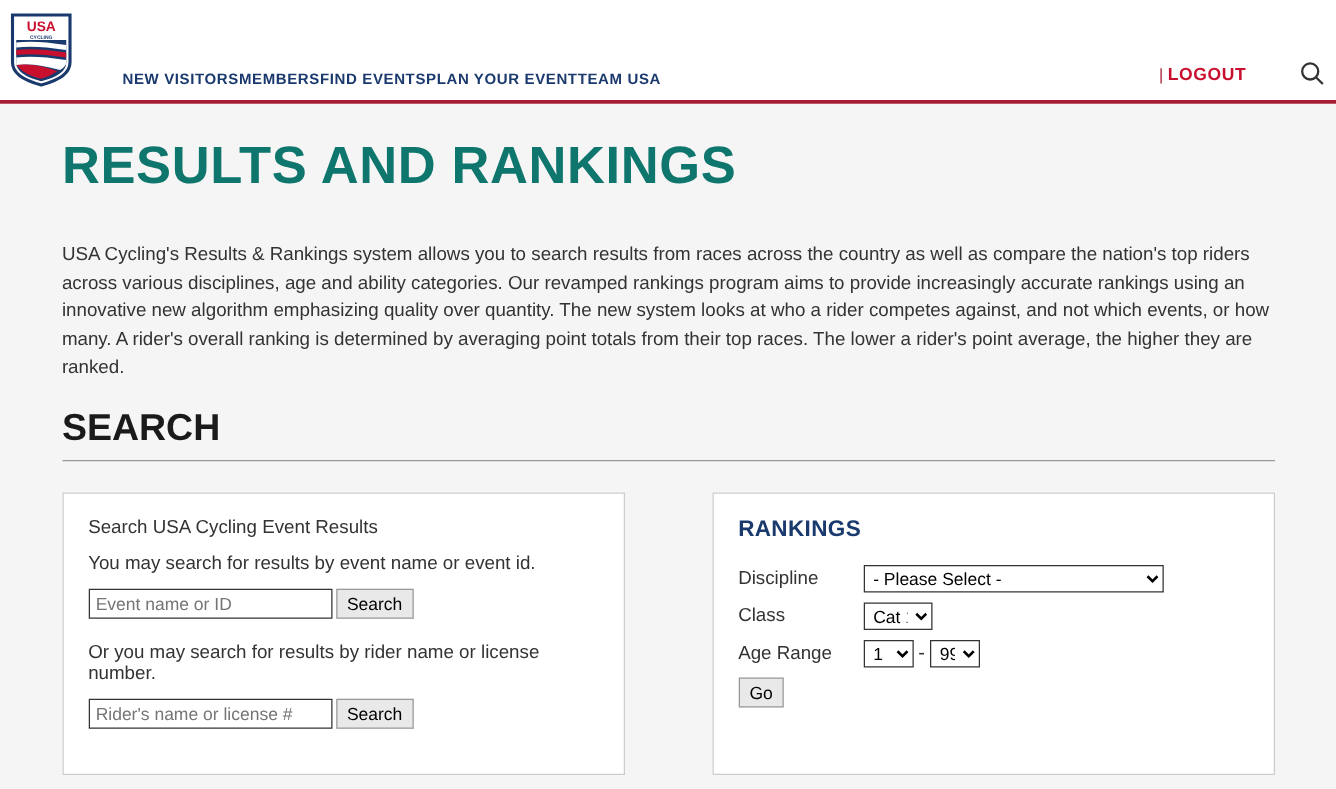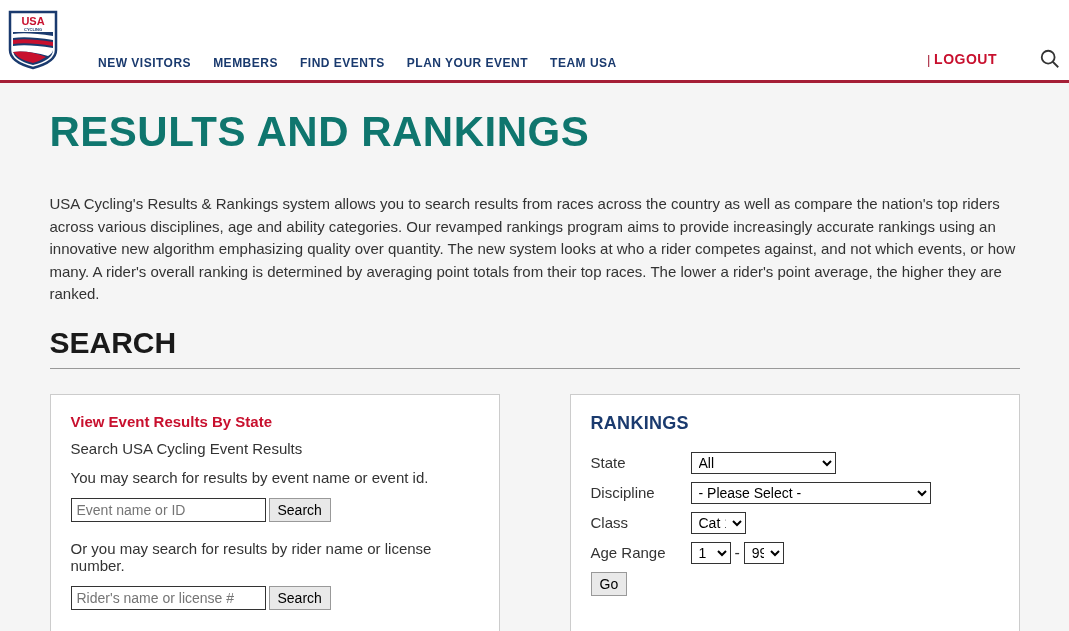--- a/index.html
+++ b/index.html
@@ -11,21 +11,21 @@
       align-items: flex-end;
       padding: 10px 8px;
       border-bottom: 3px solid #a51e36;
       position: relative;
     }
     .logo {
       width: 50px;
       height: 60px;
       margin-right: 40px;
     }
-    .nav { display: flex; gap: 22px; }
+    .nav { display: flex; }
     .nav a {
       color: #1a3a6e;
       font-size: 12px;
       font-weight: bold;
       text-decoration: none;
       letter-spacing: 0.5px;
     }
     .header-right {
       margin-left: auto;
       display: flex;
@@ -161,43 +161,36 @@
 
 <div class="container">
   <h1>RESULTS AND RANKINGS</h1>
   <p class="intro">USA Cycling's Results &amp; Rankings system allows you to search results from races across the country as well as compare the nation's top riders across various disciplines, age and ability categories. Our revamped rankings program aims to provide increasingly accurate rankings using an innovative new algorithm emphasizing quality over quantity. The new system looks at who a rider competes against, and not which events, or how many. A rider's overall ranking is determined by averaging point totals from their top races. The lower a rider's point average, the higher they are ranked.</p>
   <h2>SEARCH</h2>
   <hr class="divider">
 
   <div class="panels">
 
     <div class="panel">
-      <a href="#" class="red-link">View Event Results By State</a>
       <div class="subhead">Search USA Cycling Event Results</div>
       <div class="helper">You may search for results by event name or event id.</div>
       <div class="search-row">
         <input type="text" class="text-input" placeholder="Event name or ID" style="">
         <button class="btn">Search</button>
       </div>
       <div class="helper">Or you may search for results by rider name or license number.</div>
       <div class="search-row">
         <input type="text" class="text-input" placeholder="Rider's name or license #" style="">
         <button class="btn">Search</button>
       </div>
     </div>
 
     <div class="panel">
       <div class="panel-title">RANKINGS</div>
       
-      <div class="form-row">
-        <label class="form-label">State</label>
-        <select class="select select-wide">
-          <option>All</option>
-        </select>
-      </div>
       
       
       <div class="form-row">
         <label class="form-label">Discipline</label>
         <select class="select select-wider">
           <option>- Please Select -</option>
         </select>
       </div>
       
       <div class="form-row">

